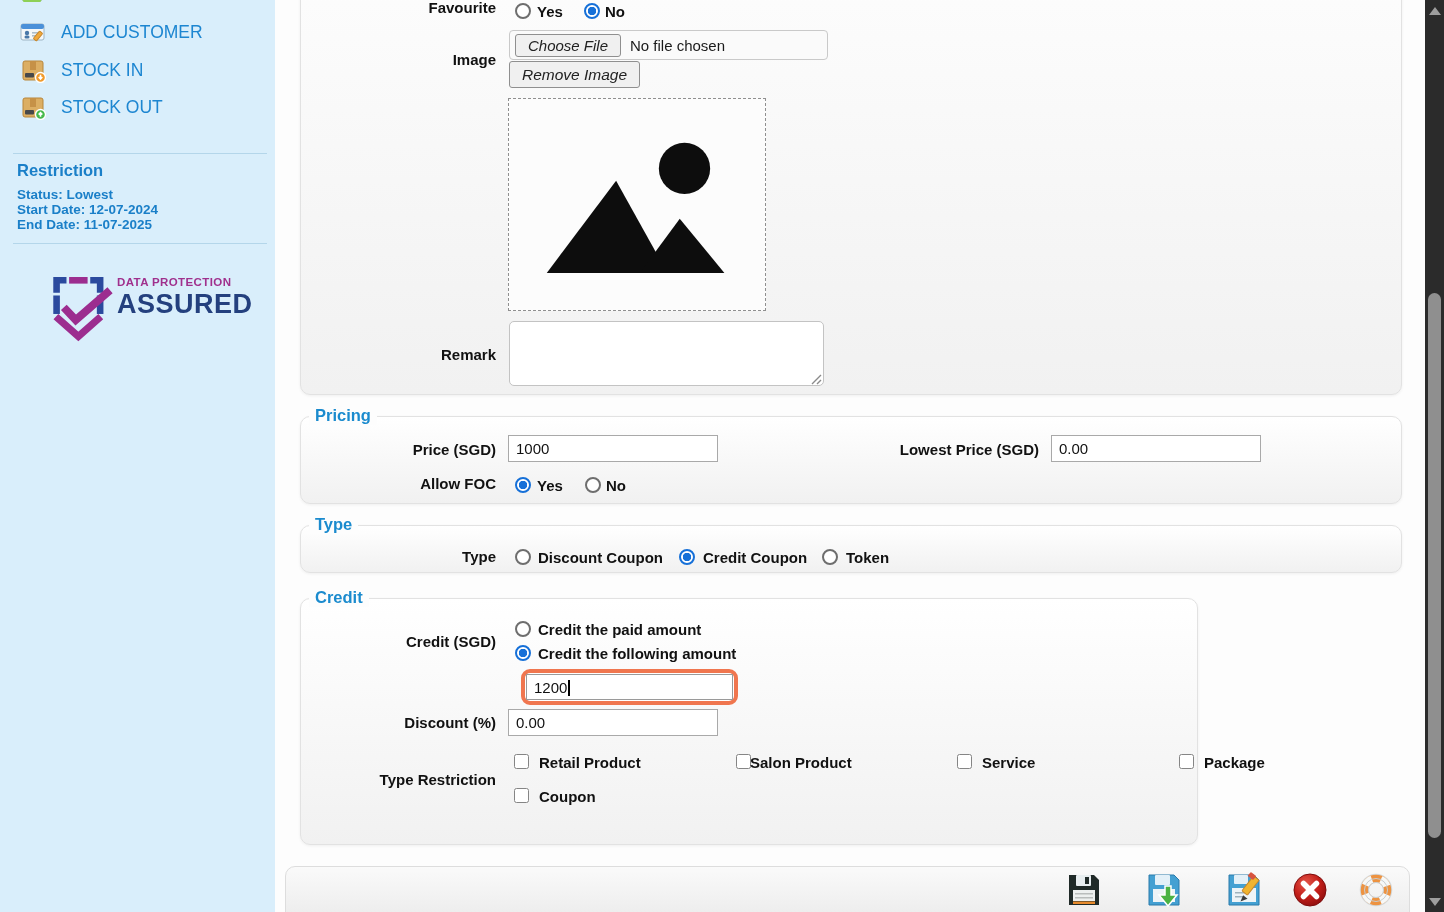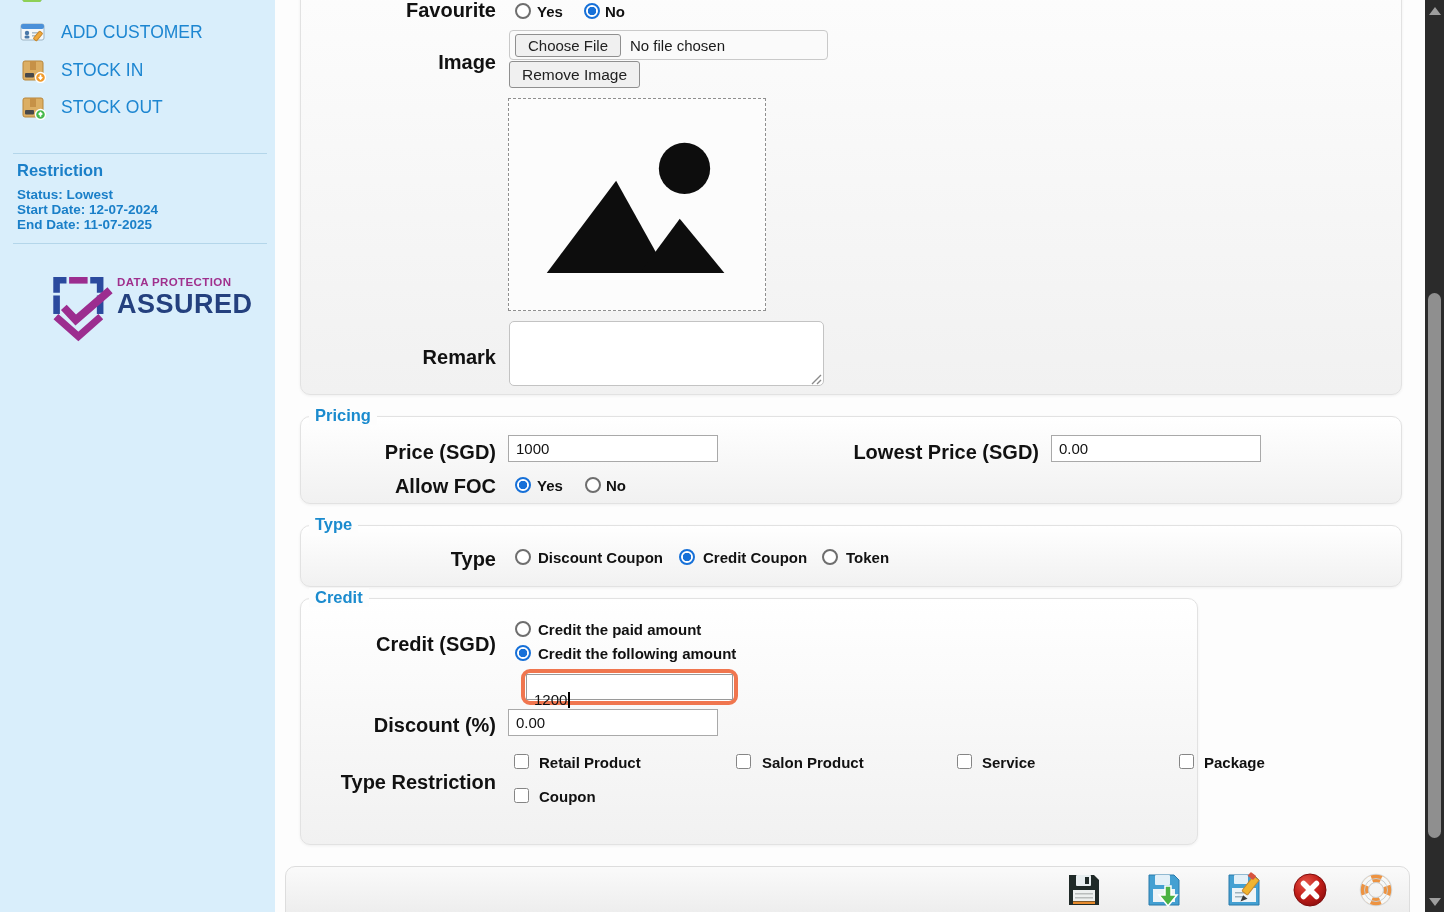--- a/index.html
+++ b/index.html
@@ -20,37 +20,37 @@
   .dpa-l1 { color:#a0308d; font-weight:bold; font-size:11.5px; letter-spacing:.4px; white-space:nowrap; }
   .dpa-l2 { color:#24407e; font-weight:bold; font-size:27px; letter-spacing:.5px; margin-top:1px; }
 
   
   .panel { position:absolute; background:linear-gradient(180deg,#ffffff 0%,#f1f1f1 100%);
            border:1px solid #e2e2e2; border-radius:10px; box-shadow:0 1px 3px rgba(0,0,0,.06); }
   .legend { position:absolute; top:-11px; left:8px; padding:0 6px; background:#fdfdfd;
             color:#1b8bce; font-weight:bold; font-size:16.5px; }
 
   .flabel { position:absolute; left:0; width:195px; text-align:right; font-weight:bold;
-            font-size:20px; color:#111; white-space:nowrap; }
+            font-size:15px; color:#111; white-space:nowrap; }
   .optlabel { position:absolute; font-weight:bold; font-size:15px; color:#111; white-space:nowrap; }
 
   .radio { position:absolute; width:16px; height:16px; border-radius:50%;
            border:2px solid #6e6e6e; background:#fff; cursor:pointer; }
   .radio.checked { border-color:#1670d8; background:radial-gradient(circle,#1670d8 0 4px,#fff 4.5px); }
   .checkbox { position:absolute; width:15px; height:15px; border:1.5px solid #858585;
               border-radius:2.5px; background:#fff; cursor:pointer; }
 
   .tinput { position:absolute; border:1px solid #a9a9a9; border-radius:0; background:#fff;
-            font-family:inherit; font-size:15px; color:#111; padding:12px 7px; }
+            font-family:inherit; font-size:15px; color:#111; padding:0 7px; }
   textarea.tinput { resize:none; padding:4px 7px; border-color:#c3c3c3; border-radius:5px; }
 
   .filebox { position:absolute; border:1px solid #c9c9c9; border-radius:4px; background:#fafafa; }
   .btn { position:absolute; border:1px solid #8f8f8f; border-radius:3px; background:#f0f0f0;
          font-family:inherit; font-size:15px; color:#222; text-align:right; cursor:pointer;
-         display:flex; align-items:center; justify-content:center; }
+         display:flex; align-items:center; justify-content:center;font-style:italic; }
   .file-status { position:absolute; left:120px; top:6px; font-size:15px; color:#1a1a1a; }
 
   .placeholder { position:absolute; border:1px dashed #8f8f8f; background:#fcfcfc;
                  display:flex; align-items:center; justify-content:center; }
   .resize-glyph { position:absolute; }
 
   .focus-ring { position:absolute; border:4px solid #f0764f; border-radius:9px; background:#fff; }
   .caret { display:inline-block; width:1.5px; height:16px; background:#000; vertical-align:-3px; margin-left:1px; }
 
   
@@ -183,21 +183,21 @@
     <input class="tinput" style="left: 207px; top: 18px; width: 210px; height: 27px;" value="1000">
     <div class="flabel" style="left:440px; width:298px; top:24px;">Lowest Price (SGD)</div>
     <input class="tinput" style="left: 750px; top: 18px; width: 210px; height: 27px;" value="0.00">
     <div class="flabel" style="top:58px;">Allow FOC</div>
     <span class="radio checked" style="left:214px; top:60px;"></span>
     <span class="optlabel" style="left:236px; top:60px;">Yes</span>
     <span class="radio" style="left:284px; top:60px;"></span>
     <span class="optlabel" style="left:305px; top:60px;">No</span>
   </div>
 
-  <div class="panel" style="left:300px; top:525px; width:1102px; height:62px;">
+  <div class="panel" style="left:300px; top:525px; width:1102px; height:48px;">
     <span class="legend">Type</span>
     <div class="flabel" style="top:22px;">Type</div>
     <span class="radio" style="left:214px; top:23px;"></span>
     <span class="optlabel" style="left:237px; top:23px;">Discount Coupon</span>
     <span class="radio checked" style="left:378px; top:23px;"></span>
     <span class="optlabel" style="left:402px; top:23px;">Credit Coupon</span>
     <span class="radio" style="left:521px; top:23px;"></span>
     <span class="optlabel" style="left:545px; top:23px;">Token</span>
   </div>
 
@@ -213,21 +213,21 @@
       <div class="tinput" style="left:1px; top:1px; width:207px; height:26px; border-color:#9a9a9a; line-height:25px;"><span>1200</span><span class="caret"></span></div>
     </div>
 
     <div class="flabel" style="top:115px;">Discount (%)</div>
     <input class="tinput" style="left: 207px; top: 110px; width: 210px; height: 27px;" value="0.00">
 
     <div class="flabel" style="top:172px;">Type Restriction</div>
     <span class="checkbox" style="left:213px; top:155px;"></span>
     <span class="optlabel" style="left:238px; top:155px;">Retail Product</span>
     <span class="checkbox" style="left:435px; top:155px;"></span>
-    <span class="optlabel" style="left:461px; top:155px;">Salon Product</span>
+    <span class="optlabel" style="left:449px; top:155px;">Salon Product</span>
     <span class="checkbox" style="left:656px; top:155px;"></span>
     <span class="optlabel" style="left:681px; top:155px;text-align:center;">Service</span>
     <span class="checkbox" style="left:878px; top:155px;"></span>
     <span class="optlabel" style="left:903px; top:155px;">Package</span>
     <span class="checkbox" style="left:213px; top:189px;"></span>
     <span class="optlabel" style="left:238px; top:189px;">Coupon</span>
   </div>
 
   <div class="toolbar">
 

